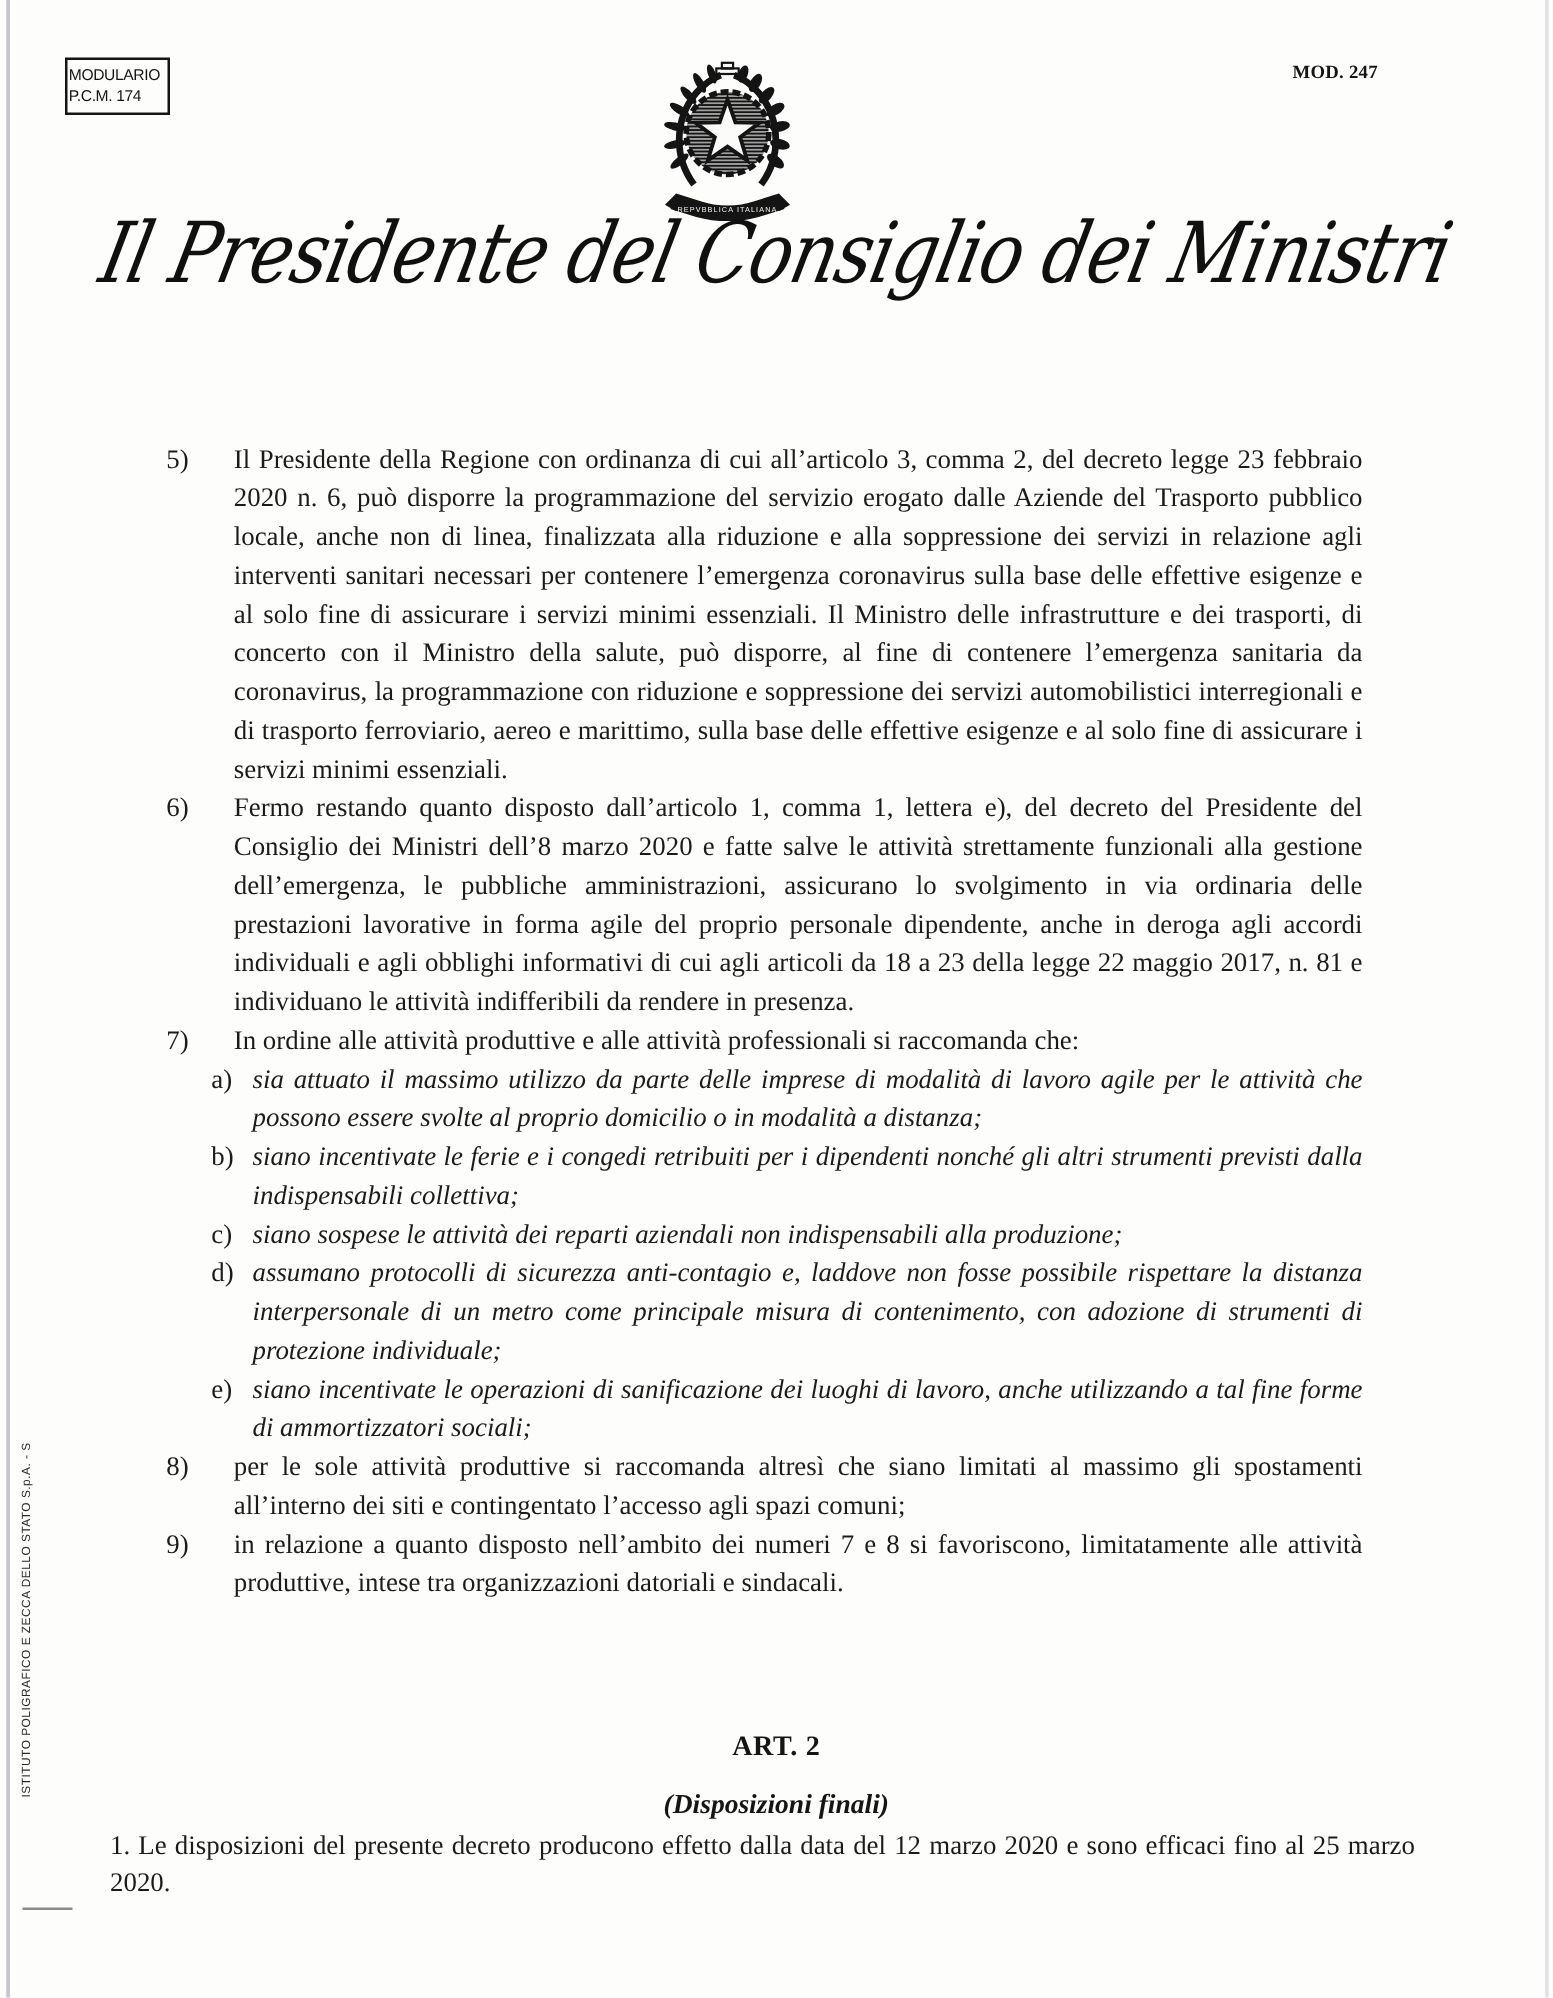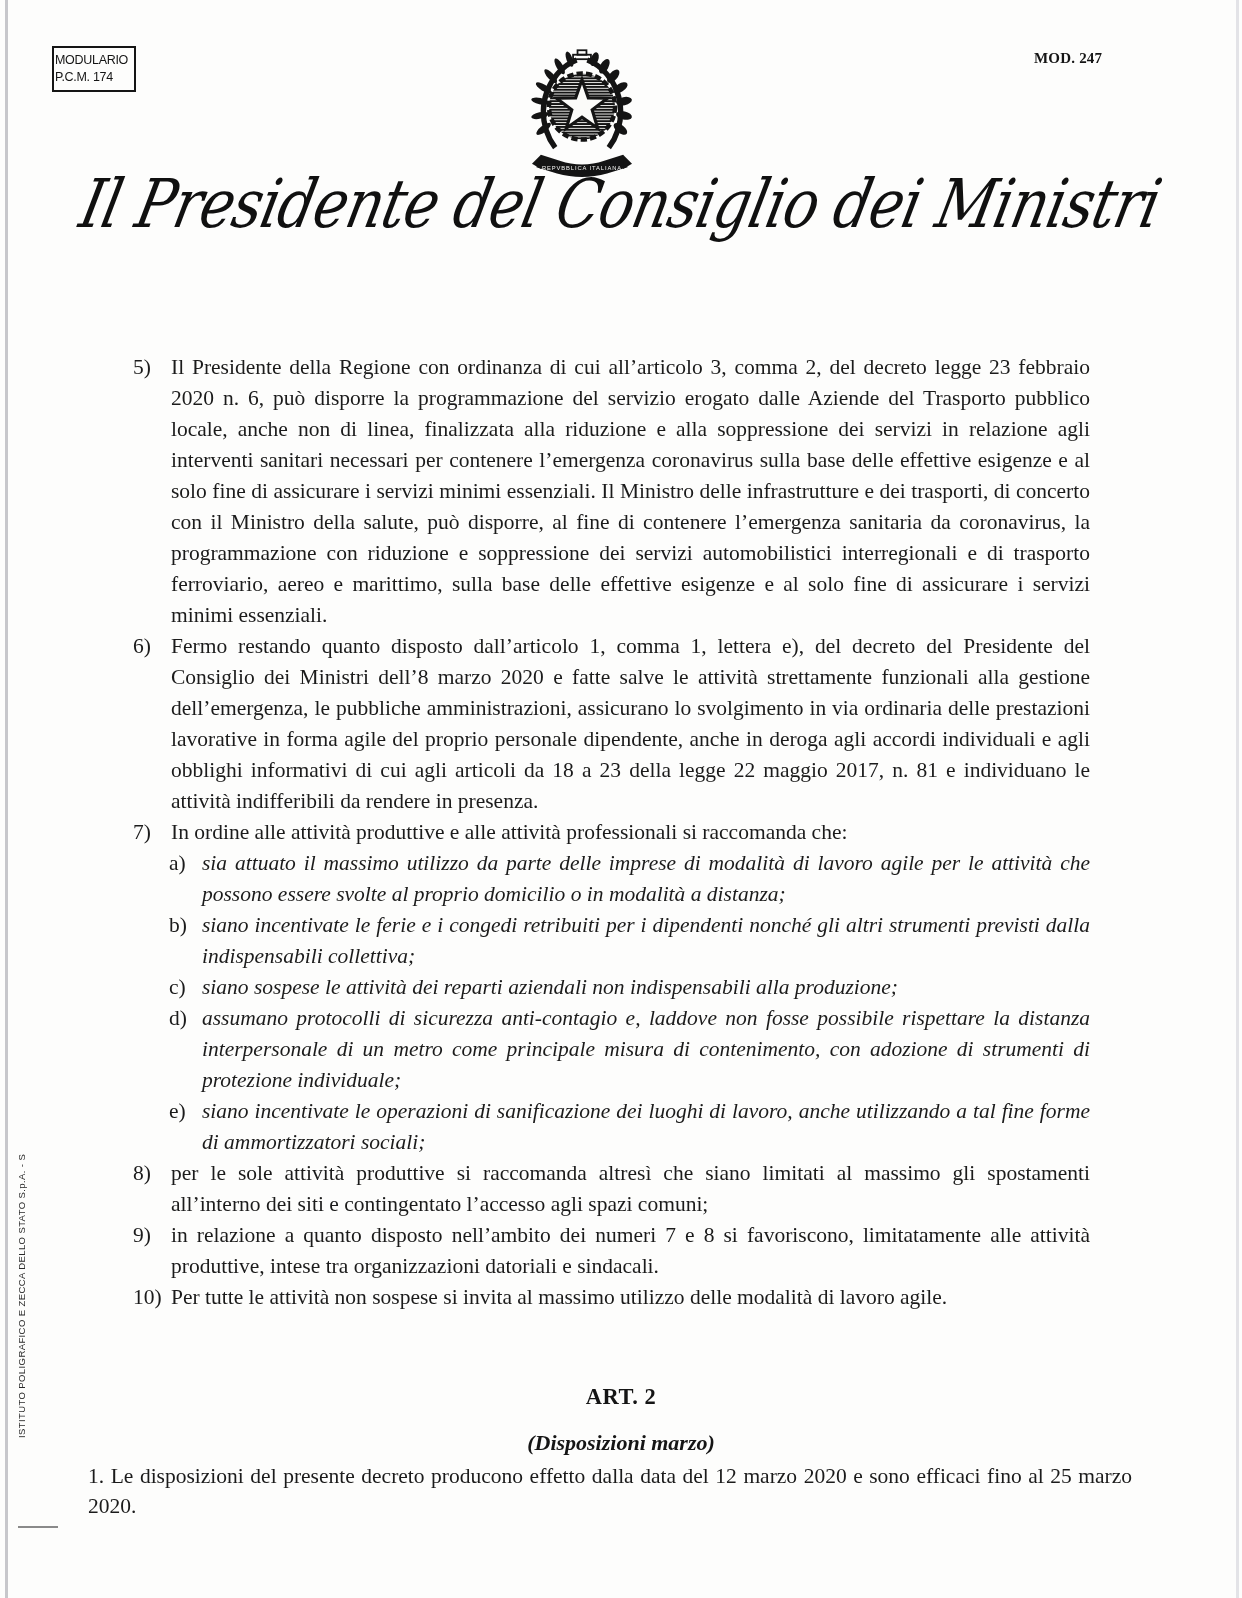--- a/index.html
+++ b/index.html
@@ -37,21 +37,21 @@
     transform:skewX(-12deg) scaleY(1.18);transform-origin:50% 50%;
   }
 
   
   .items{
     position:absolute;left:133px;top:352px;width:957px;
     font-size:21.5px;line-height:31px;color:#1b1b1b;
   }
   .item{display:flex;}
   .item .num{flex:0 0 38px;}
-  .item .txt{flex:1;text-align:justify;}
+  .item .txt{flex:1;text-align:justify;margin-left:16px;}
   .sub{display:flex;margin-left:36px;}
   .sub .letter{flex:0 0 33px;}
   .sub .txt{flex:1;text-align:justify;font-style:italic;}
 
   
   .art2-heading{
     position:absolute;left:0;top:1384px;width:1242px;text-align:center;
     font-weight:bold;font-size:22.5px;letter-spacing:0.5px;color:#151515;
   }
   .art2-sub{
@@ -176,25 +176,21 @@
   <div class="item">
     <span class="num">8)</span>
     <div class="txt">per le sole attività produttive si raccomanda altresì che siano limitati al massimo gli spostamenti all’interno dei siti e contingentato l’accesso agli spazi comuni;</div>
   </div>
 
   <div class="item">
     <span class="num">9)</span>
     <div class="txt">in relazione a quanto disposto nell’ambito dei numeri 7 e 8 si favoriscono, limitatamente alle attività produttive, intese tra organizzazioni datoriali e sindacali.</div>
   </div>
 
-  <div class="item">
-    <span class="num">10)</span>
-    <div class="txt">Per tutte le attività non sospese si invita al massimo utilizzo delle modalità di lavoro agile.</div>
-  </div>
 
 </div>
 
 <div class="art2-heading">ART. 2</div>
-<div class="art2-sub">(Disposizioni marzo)</div>
+<div class="art2-sub">(Disposizioni finali)</div>
 <div class="final-par">1. Le disposizioni del presente decreto producono effetto dalla data del 12 marzo 2020 e sono efficaci fino al 25 marzo 2020.</div>
 
 <div class="side-text">ISTITUTO POLIGRAFICO E ZECCA DELLO STATO S.p.A. - S</div>
 <div class="reg-mark"></div>
 
 </body></html>

